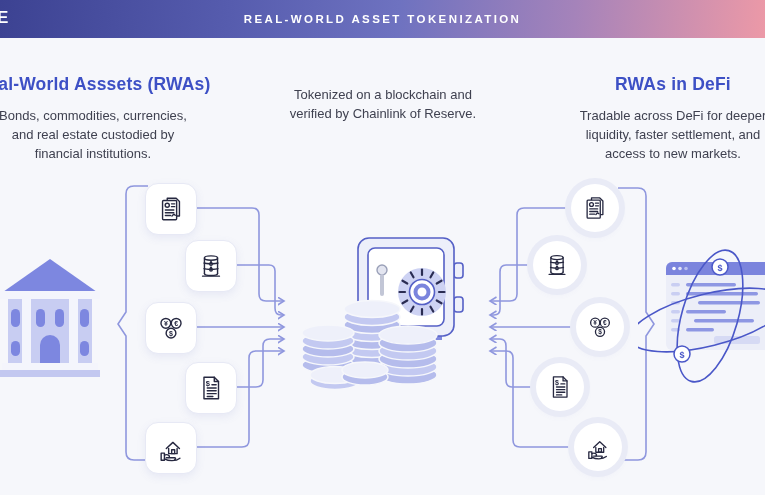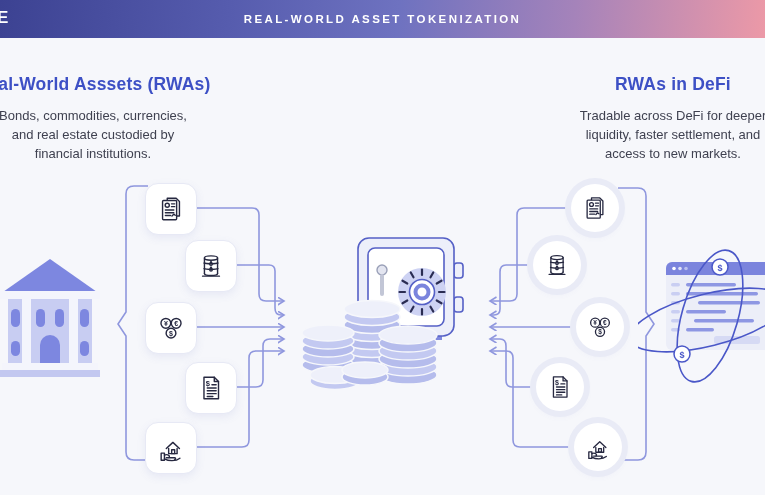--- a/index.html
+++ b/index.html
@@ -46,20 +46,22 @@
     <div class="header-title">REAL-WORLD ASSET TOKENIZATION</div>
   </div>
 
   <div class="col col-rwa">
     <div class="col-heading">Real-World Asssets (RWAs)</div>
     <div class="col-body">Bonds, commodities, currencies,
 and real estate custodied by
 financial institutions.</div>
   </div>
   <div class="col col-tokenized">
+    <div class="col-body">Tokenized on a blockchain and
+verified by Chainlink of Reserve.</div>
   </div>
   <div class="col col-defi">
     <div class="col-heading">RWAs in DeFi</div>
     <div class="col-body">Tradable across DeFi for deeper
 liquidity, faster settlement, and
 access to new markets.</div>
   </div>
 
   <svg class="connectors" width="765" height="495" viewBox="0 0 765 495">
     <defs>

